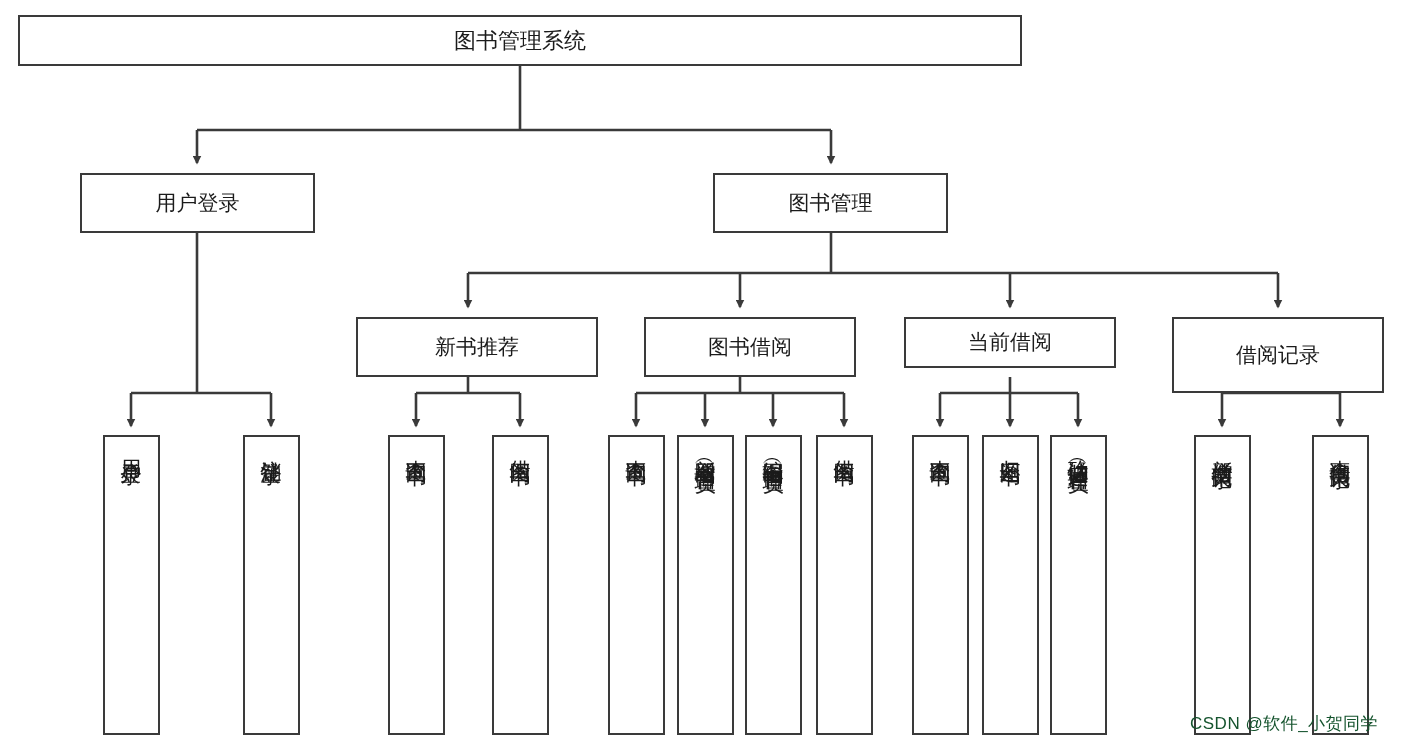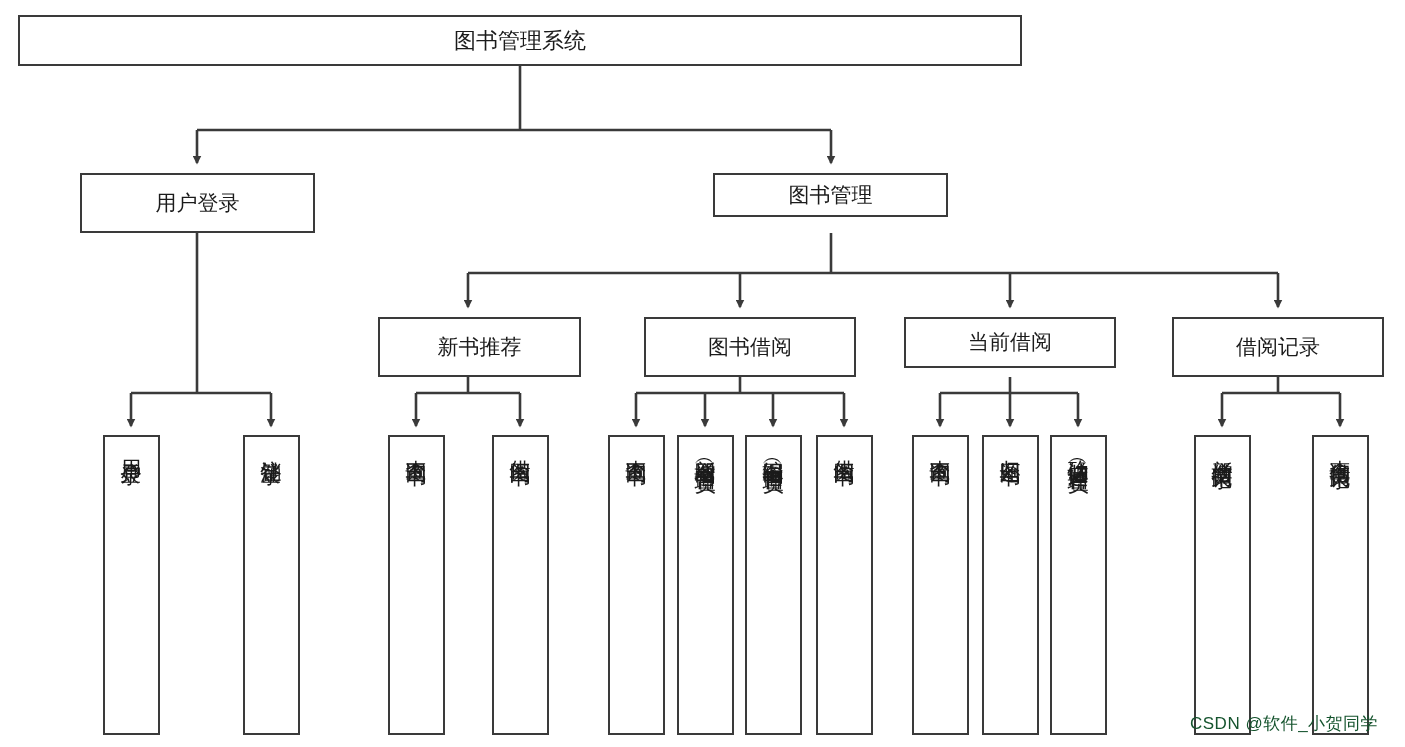--- a/index.html
+++ b/index.html
@@ -123,34 +123,34 @@
     </g>
   </svg>
 
   <div class="node horizontal root" style="left:18px; top:15px; width:1004px; height:51px;">
     <span class="node-label">图书管理系统</span>
   </div>
 
   <div class="node horizontal" style="left:80px; top:173px; width:235px; height:60px;">
     <span class="node-label">用户登录</span>
   </div>
-  <div class="node horizontal" style="left:713px; top:173px; width:235px; height:44px;">
+  <div class="node horizontal" style="left:713px; top:173px; width:235px; height:60px;">
     <span class="node-label">图书管理</span>
   </div>
 
-  <div class="node horizontal" style="left:378px; top:317px; width:203px; height:60px;">
+  <div class="node horizontal" style="left:356px; top:317px; width:242px; height:60px;">
     <span class="node-label">新书推荐</span>
   </div>
   <div class="node horizontal" style="left:634px; top:317px; width:212px; height:60px;margin-left:10px;">
     <span class="node-label">图书借阅</span>
   </div>
   <div class="node horizontal" style="left:904px; top:317px; width:212px; height:51px;">
     <span class="node-label">当前借阅</span>
   </div>
-  <div class="node horizontal" style="left:1172px; top:317px; width:212px; height:60px;">
+  <div class="node horizontal" style="left:1172px; top:317px; width:212px; height:76px;">
     <span class="node-label">借阅记录</span>
   </div>
 
   <div class="node vertical" style="left:103px; top:435px; width:57px; height:300px;">
     <span class="node-label">用户登录</span>
   </div>
   <div class="node vertical" style="left:243px; top:435px; width:57px; height:300px;">
     <span class="node-label">注销登录</span>
   </div>
 

